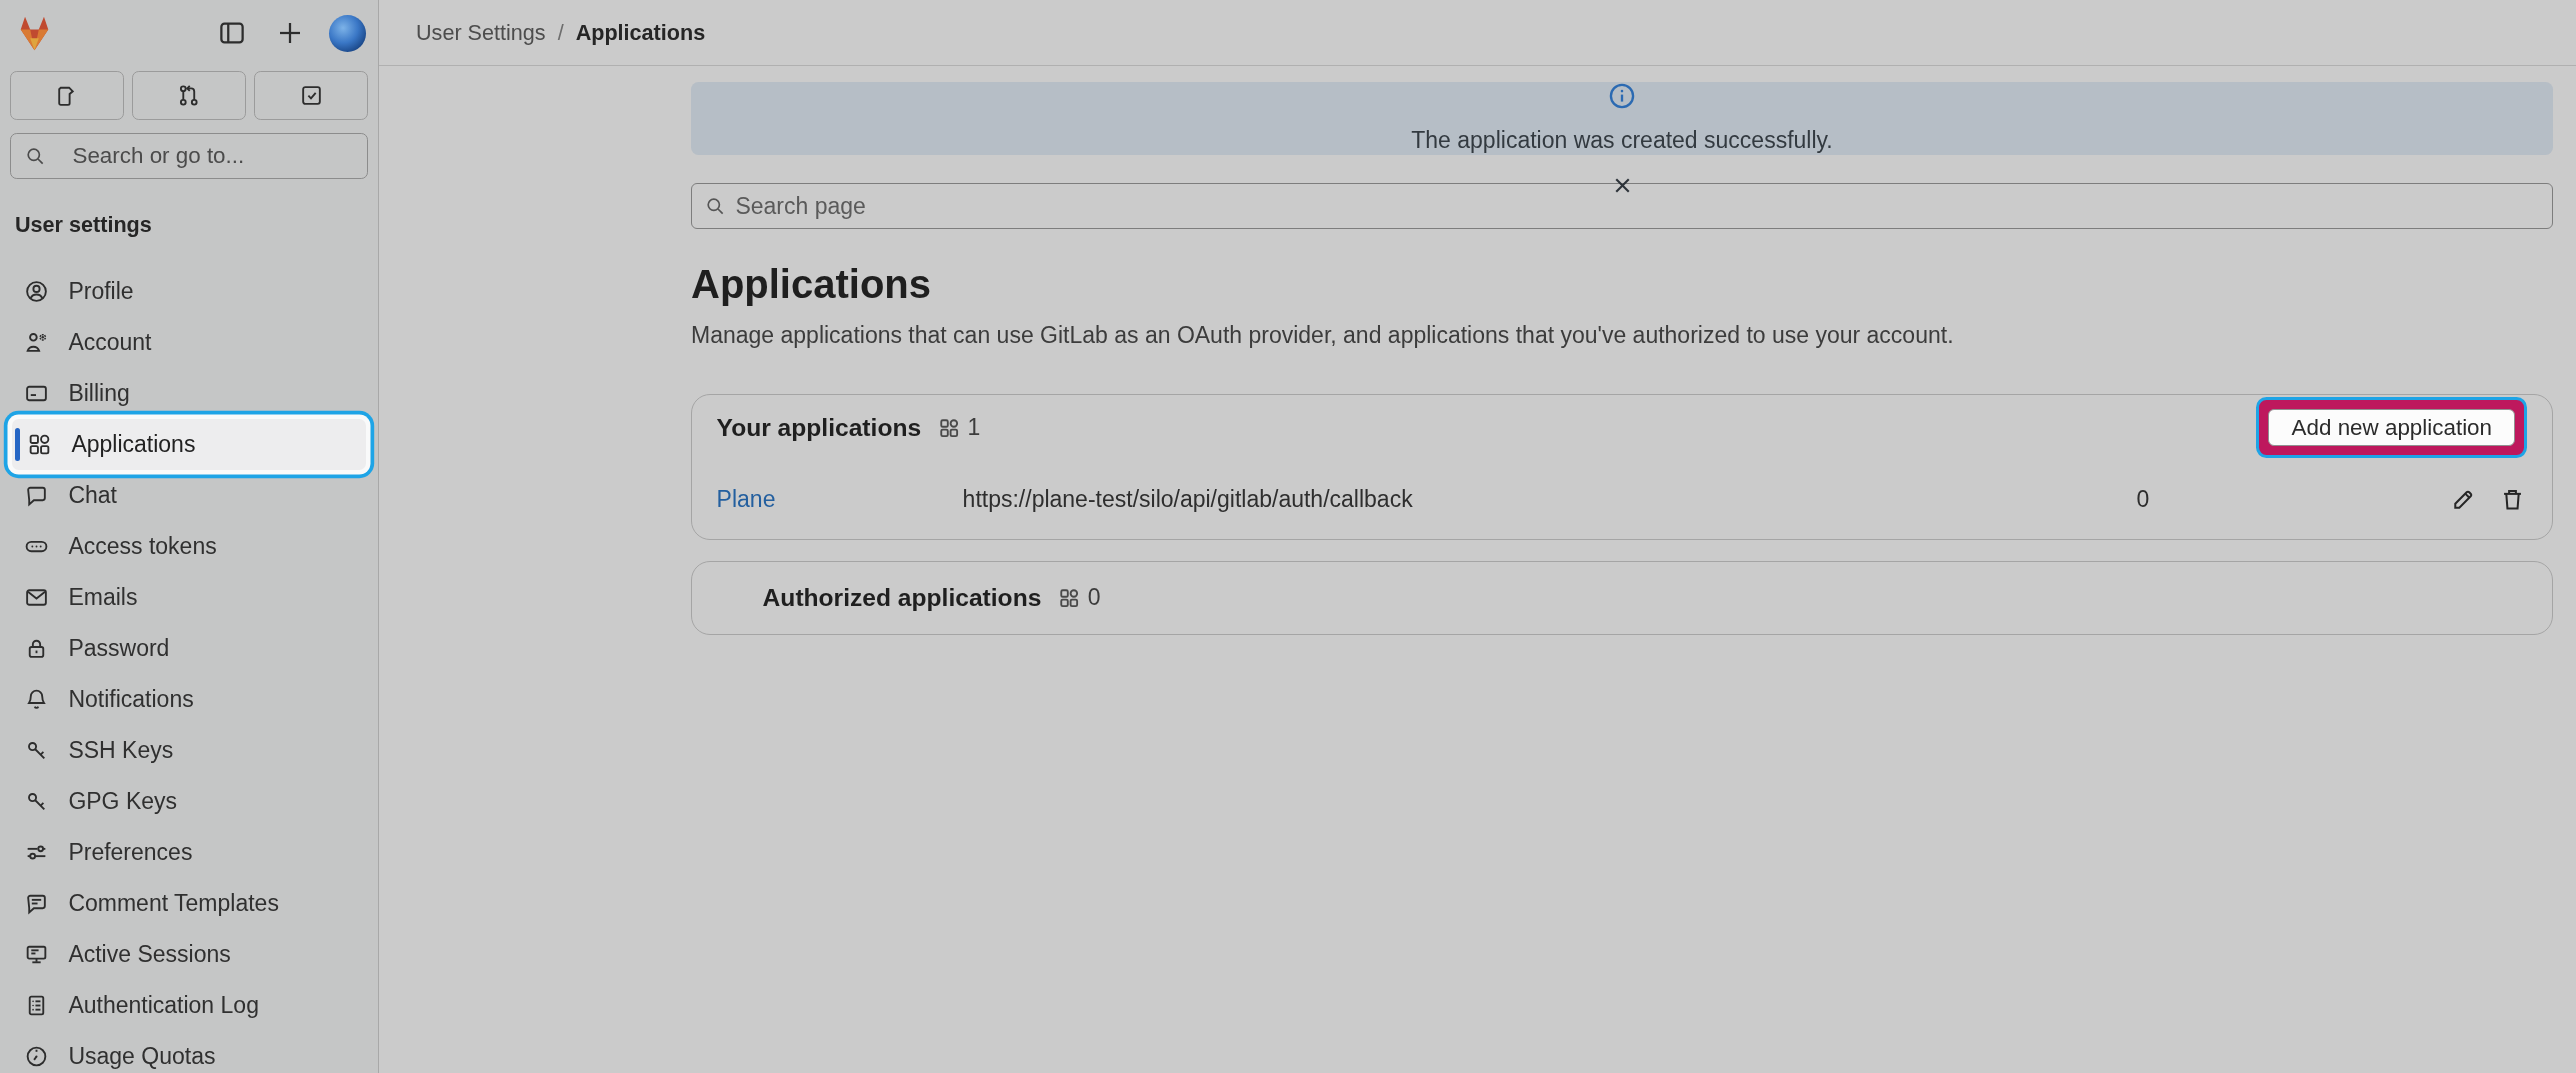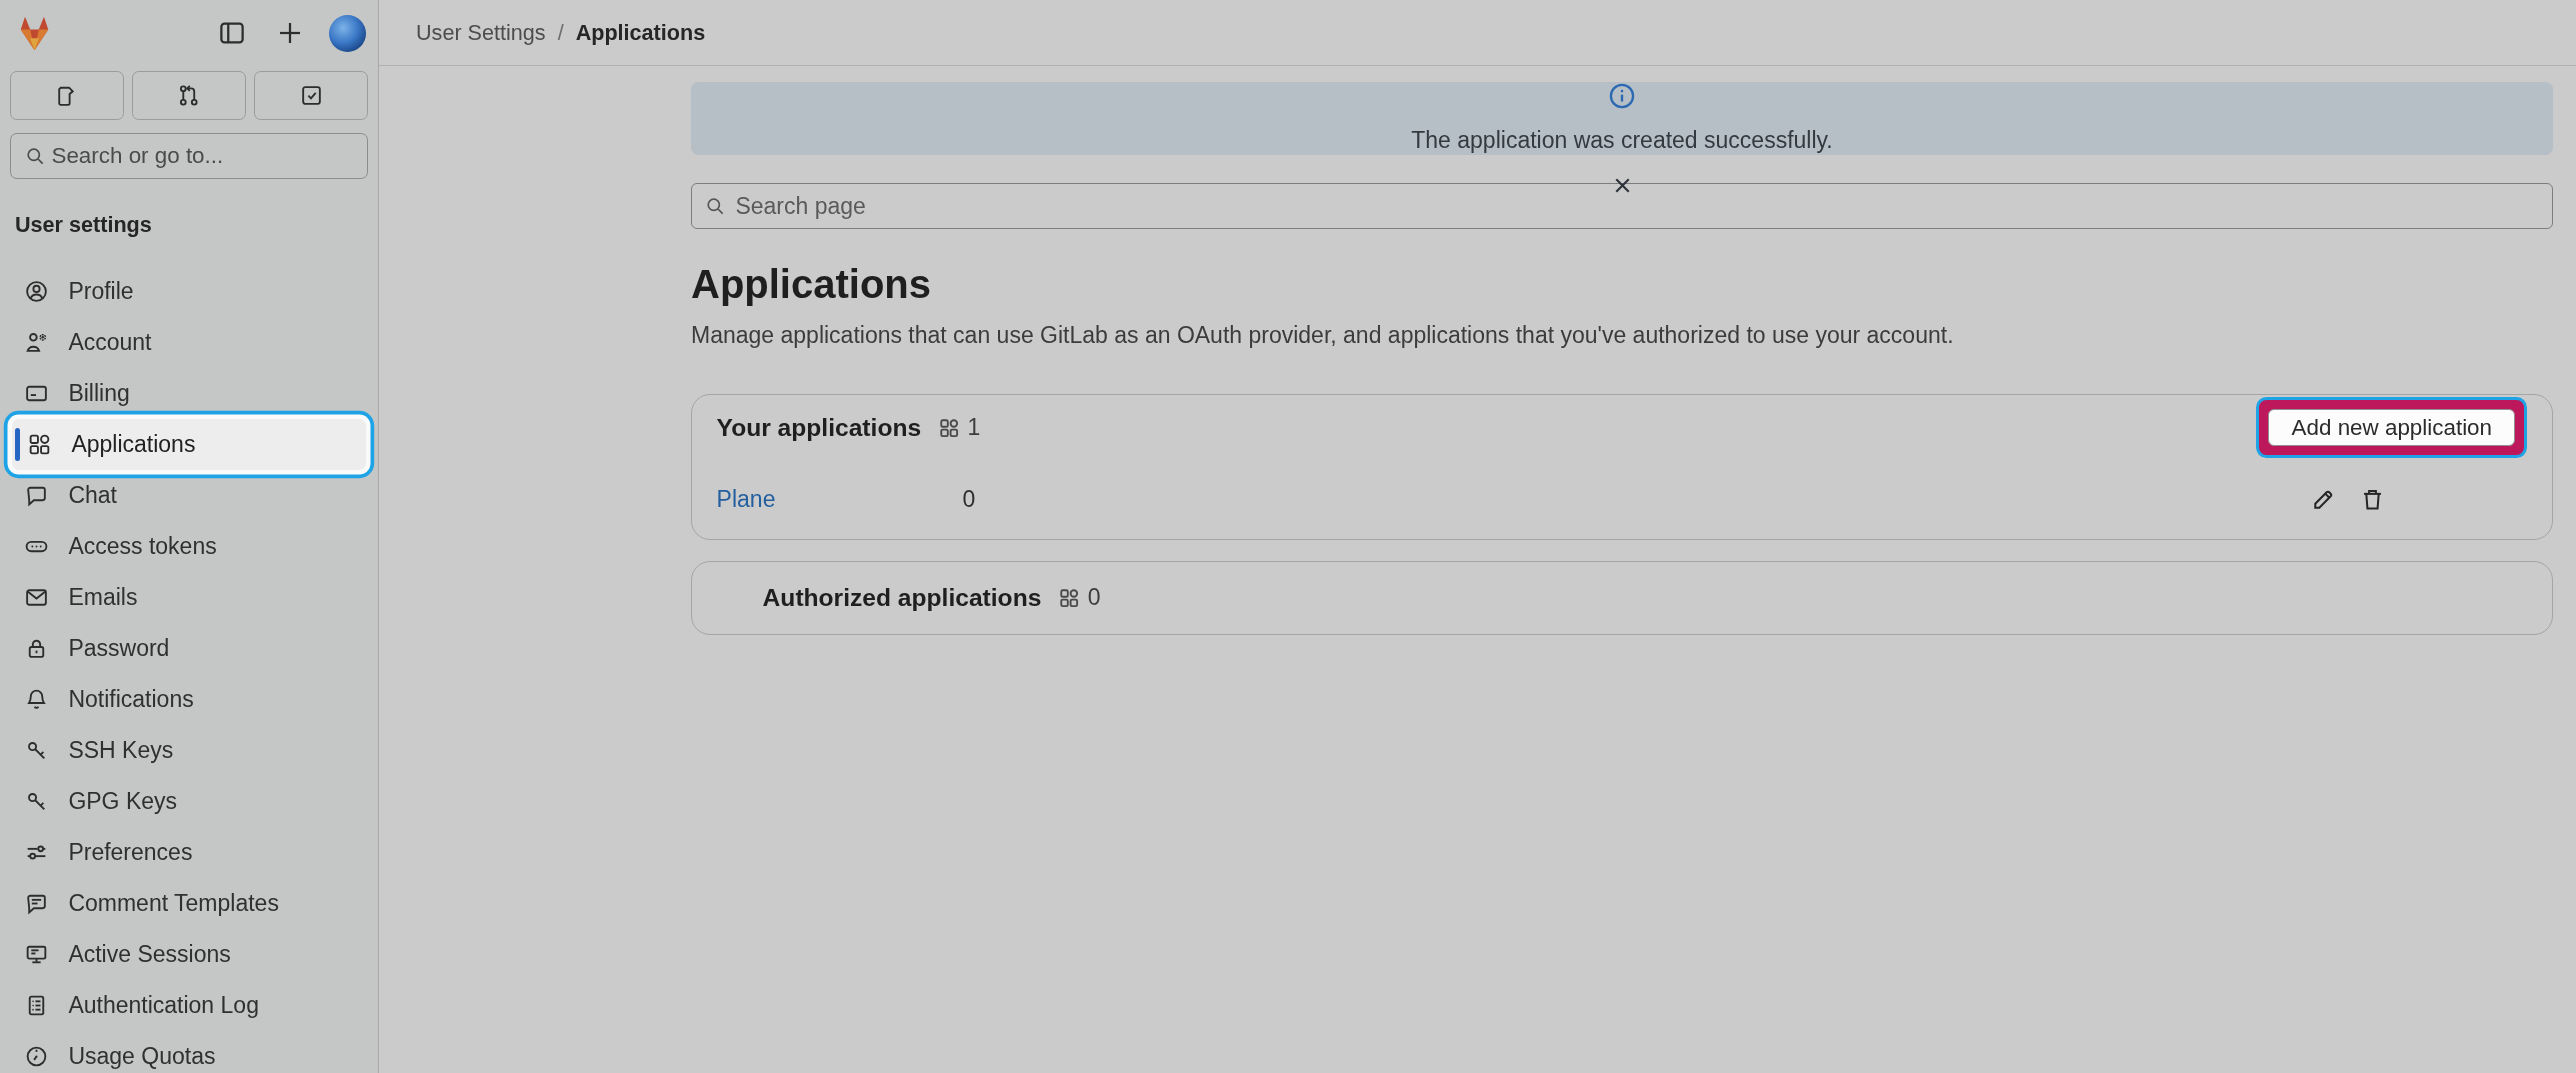--- a/index.html
+++ b/index.html
@@ -14,21 +14,21 @@
   .logo { width:43px; height:40px; }
   .topbar-spacer { flex:1; }
   .icon-btn { background:none; border:none; color:#2d2d2d; padding:4.5px; cursor:pointer; }
   .topbar-left .icon-btn { margin-left:19.4px; }
   .avatar { width:37px; height:37px; border-radius:50%; margin-left:19.4px; cursor:pointer;
     background:radial-gradient(circle at 38% 35%, #7db3e8 0%, #3a77c6 45%, #1c4a8c 75%, #122f5e 100%); }
   .shortcut-row { display:flex; gap:8.2px; padding:4.5px 9.7px 0 9.7px; }
   .shortcut-btn { flex:1; height:49px; border:1.5px solid #9b9b9b; border-radius:6.7px;
     background:transparent; display:flex; align-items:center; justify-content:center; color:#2d2d2d; cursor:pointer; }
   .sb-search { margin:13.4px 9.7px 0 9.7px; height:46px; border:1.5px solid #8c8c8c; border-radius:6.7px;
-    display:flex; align-items:center; padding:0 13.4px; gap:5px; color:#4b4b4b; cursor:text; }
+    display:flex; align-items:center; padding:0 13.4px; gap:26px; color:#4b4b4b; cursor:text; }
   .sb-search input { border:none; outline:none; background:transparent; font:inherit;
     font-size:22.4px; color:#4b4b4b; width:100%; }
   .sb-search input::placeholder { color:#4b4b4b; opacity:1; }
   .section-title { margin:33px 0 0 15px; font-size:21.6px; font-weight:700; color:#262626; }
   .nav { margin-top:28px; }
   .nav-item { position:relative; height:51px; display:flex; align-items:center;
     padding-left:24px; gap:19.4px; font-size:23px; color:#303030; cursor:pointer; }
   .nav-icon { width:25px; height:25px; color:#2d2d2d; flex:none; }
   .nav-item.active { background:#ededee; border-radius:6.7px; margin:0 12px; padding-left:15px;
     box-shadow:0 0 0 4.5px #f9fafa, 0 0 0 8.2px #1ea4e6; font-weight:500; color:#222; }
@@ -374,20 +374,21 @@
         <span class="count-num">1</span>
         <span class="header-spacer"></span>
         <span class="focus-ring">
           <button class="btn-default">Add new application</button>
         </span>
       </div>
 
 
       <div class="tbl-row">
         <span class="cell-link">Plane</span>
+        <span>https://plane-test/silo/api/gitlab/auth/callback</span>
         <span>0</span>
         <span class="row-actions">
           <button class="icon-btn">
             <svg width="27" height="27" viewBox="0 0 24 24" fill="none" stroke="currentColor" stroke-width="1.8">
               <path d="M4.7 19.3v-3.6L14.8 5.6a1.6 1.6 0 0 1 2.3 0l1.3 1.3a1.6 1.6 0 0 1 0 2.3L8.3 19.3H4.7z"></path>
               <line x1="13.6" y1="6.8" x2="17.2" y2="10.4"></line>
             </svg>
           </button>
           <button class="icon-btn">
             <svg width="27" height="27" viewBox="0 0 24 24" fill="none" stroke="currentColor" stroke-width="1.8">

